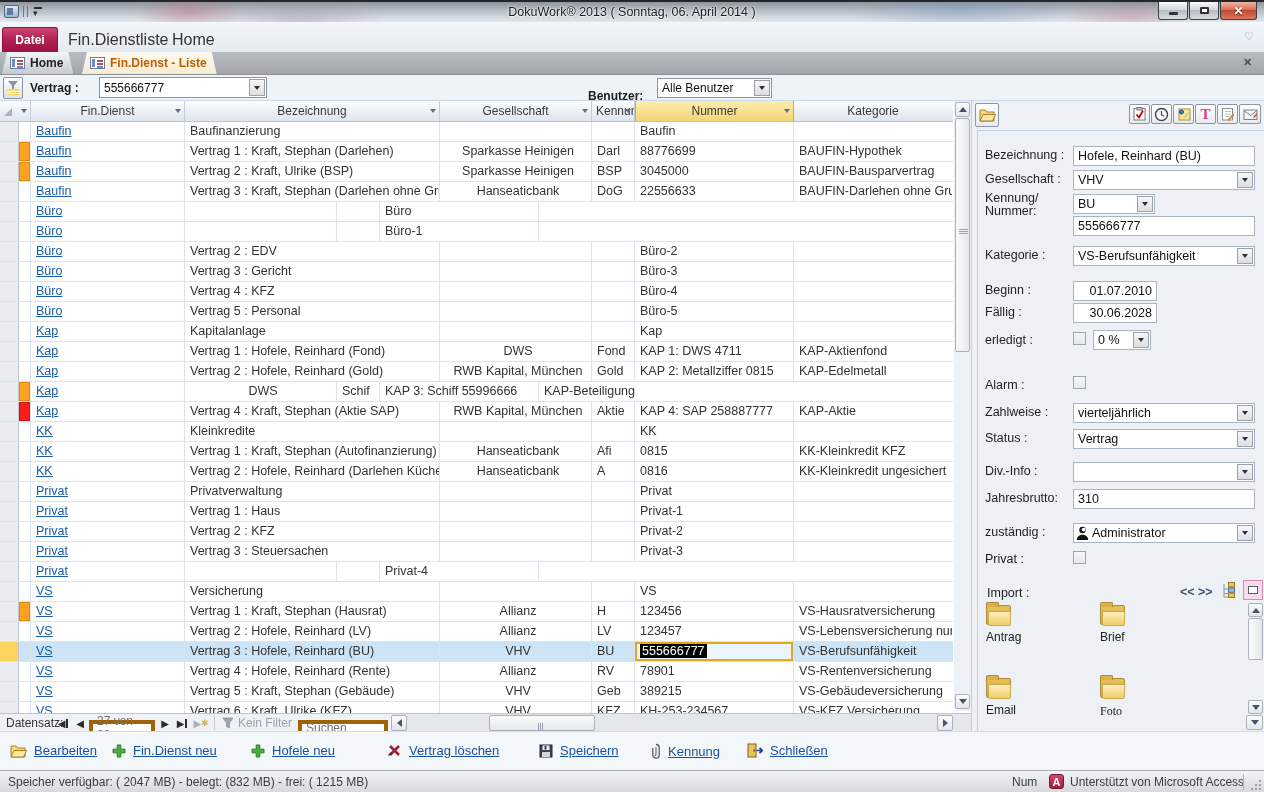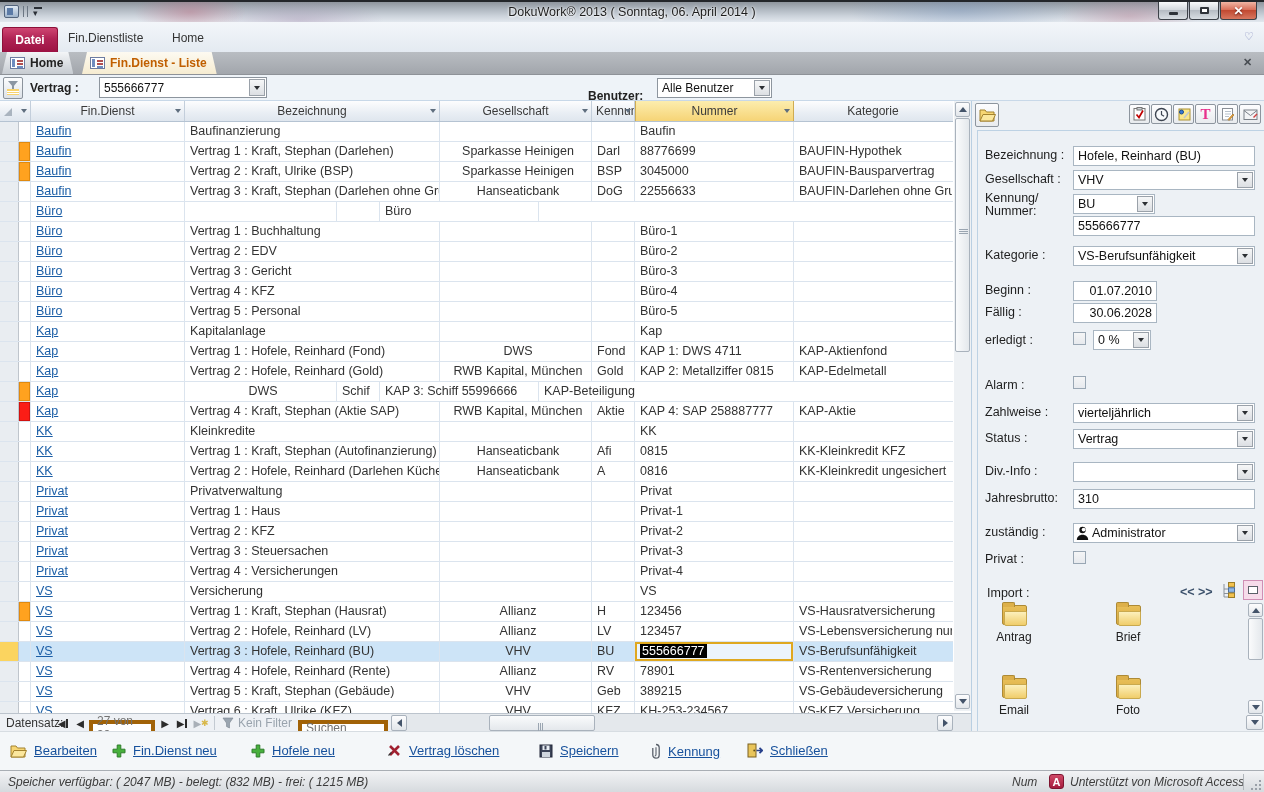--- a/index.html
+++ b/index.html
@@ -27,21 +27,21 @@
 .winbtn.min {left:1158px;width:30px;background:linear-gradient(#f8fafb,#d3d8dd 45%,#b6bcc3 50%,#d9dee3);border-radius:0 0 3px 3px;}
 .winbtn.max {left:1189px;width:30px;background:linear-gradient(#f8fafb,#d3d8dd 45%,#b6bcc3 50%,#d9dee3);border-radius:0 0 3px 3px;}
 .winbtn.close {left:1220px;width:37px;background:linear-gradient(#f0b5a4,#d9705a 45%,#c14a32 50%,#d8775f);border-radius:0 0 3px 3px;}
 .glyph-min {width:9px;height:3px;background:#2f3339;border-radius:1px;margin-top:6px;}
 .glyph-max {width:9px;height:7px;border:2px solid #2f3339;border-radius:1px;background:#fff;}
 .glyph-x {color:#fff;font-weight:bold;font-size:12px;text-shadow:0 1px 2px rgba(60,0,0,.7);}
 
 
 .ribbonrow {position:absolute;left:0;top:22px;width:1264px;height:30px;background:linear-gradient(#f3f6fa,#e4eaf1);}
 .file-tab {position:absolute;left:2px;top:5px;width:56px;height:25px;background:linear-gradient(#cf4672,#b02355 45%,#9c1243);border:1px solid #8c1039;border-bottom:none;border-radius:3px 3px 0 0;color:#fff;font-weight:bold;font-size:12px;display:flex;align-items:center;justify-content:center;}
-.rtab {position:absolute;top:9px;font-size:12px;color:#333;}
+.rtab {position:absolute;top:9px;font-size:16px;color:#333;}
 .ribbon-heart {position:absolute;left:1244px;top:8px;font-size:11px;color:#8f96c4;}
 
 
 .doctabs {position:absolute;left:0;top:52px;width:1264px;height:23px;background:linear-gradient(#b9bdc2,#a2a6ac);border-bottom:1px solid #8e9298;}
 .dtab {position:absolute;bottom:0;height:22px;display:flex;align-items:center;gap:5px;padding:0 10px 0 8px;font-weight:bold;font-size:12px;clip-path:polygon(5px 0,calc(100% - 5px) 0,100% 100%,0 100%);}
 .dtab.inactive {left:2px;background:linear-gradient(#f3f5f7,#c6cbd1);color:#222;}
 .dtab.active {left:82px;background:linear-gradient(#fdfaf1,#f6ecd1);color:#c05f00;}
 .dtab-ico {width:15px;height:12px;background:#fff;border:1px solid #6c7ba0;position:relative;flex:none;}
 .dtab-ico::before{content:"";position:absolute;left:1px;top:1px;width:3px;height:8px;background:#6e8cc0;}
 .dtab-ico::after{content:"";position:absolute;left:6px;top:2px;width:6px;height:1.5px;background:#b05050;box-shadow:0 3px 0 #b05050,0 6px 0 #6e8cc0;}
@@ -104,21 +104,21 @@
 .panel {position:absolute;left:971px;top:101px;width:293px;height:630px;background:#edf1f5;border-left:1px solid #b9cfe2;}
 .panel-grid {position:absolute;left:5px;top:29px;right:0;bottom:0;border-top:1px solid #bdd2e4;border-left:1px solid #bdd2e4;}
 .ptool-btn {position:absolute;background:linear-gradient(#fdfdfe,#e8ebee);border:1px solid #8d959e;border-radius:2px;display:flex;align-items:center;justify-content:center;}
 .plabel {position:absolute;left:13px;font-size:12.5px;color:#1e1e1e;}
 .tb {position:absolute;background:#fff;border:1px solid #a9b6c2;height:20px;font-size:12.5px;color:#111;display:flex;align-items:center;padding:0 4px;white-space:nowrap;overflow:hidden;}
 .tb.right {justify-content:flex-end;}
 .chk {position:absolute;width:13px;height:13px;border:1px solid #99a7b4;background:linear-gradient(#f4f5f6,#e7eaee);}
 .pfx {display:flex;align-items:center;gap:3px;}
 
 
-.folder-item {position:absolute;width:56px;text-align:center;}
+.folder-item {position:absolute;width:56px;}
 .folder-ico {position:relative;display:inline-block;width:25px;height:20px;background:linear-gradient(#e8bf58,#d9a93f);border:1px solid #ad8a35;border-radius:2px;margin-top:4px;}
 .folder-ico::before {content:"";position:absolute;left:-1px;top:-4px;width:11px;height:4px;background:#ddb04a;border:1px solid #ad8a35;border-bottom:none;border-radius:2px 2px 0 0;}
 .folder-ico::after {content:"";position:absolute;left:1px;top:5px;width:21px;height:13px;background:linear-gradient(#fcf0bc,#f0cd6a);border:1px solid #c9a94e;border-radius:1px 1px 2px 2px;}
 .folder-lbl {font-size:12px;color:#222;margin-top:2px;}
 
 
 .navbar {position:absolute;left:0;top:713px;width:971px;height:18px;background:#eef1f5;border-top:1px solid #bcc4cd;font-size:12px;}
 .nav-ctl {position:absolute;top:1px;height:16px;display:flex;align-items:center;justify-content:center;color:#333;}
 .navtxt {color:#333;}
 .nbox {position:absolute;top:6px;background:#fff;border:4px solid #a16207;height:16px;display:flex;align-items:center;padding:0 4px;font-size:12px;color:#737373;}
@@ -129,21 +129,21 @@
 .kf {color:#99a3ad;}
 .hscroll-track {position:absolute;left:391px;top:0;width:580px;height:18px;background:#e4e8ec;}
 
 
 .cmdbar {position:absolute;left:0;top:731px;width:1264px;height:39px;background:#f4f7f9;border-top:1px solid #d7dde2;}
 .cmd-item {position:absolute;top:11px;display:flex;align-items:center;gap:7px;}
 .cmd-item .lbl {font-size:13px;color:#17519c;text-decoration:underline;}
 
 
 .statusbar {position:absolute;left:0;top:770px;width:1264px;height:22px;background:linear-gradient(#f2f3f5,#d6dade);border-top:1px solid #a9aeb4;font-size:12px;color:#3c3c3c;}
-.sb-item {position:absolute;top:4px;font-style:italic;}
+.sb-item {position:absolute;top:4px;}
 .a-badge {position:absolute;width:15px;height:15px;top:3px;background:linear-gradient(#d04a68,#a51c3e);border:1px solid #7e1430;border-radius:3px;color:#fff;font-weight:bold;font-size:11px;display:flex;align-items:center;justify-content:center;}
 .grip {position:absolute;right:2px;top:8px;width:12px;height:12px;background:
  radial-gradient(circle at 2px 10px,#9aa0a8 1px,transparent 1.5px),
  radial-gradient(circle at 6px 10px,#9aa0a8 1px,transparent 1.5px),
  radial-gradient(circle at 10px 10px,#9aa0a8 1px,transparent 1.5px),
  radial-gradient(circle at 6px 6px,#9aa0a8 1px,transparent 1.5px),
  radial-gradient(circle at 10px 6px,#9aa0a8 1px,transparent 1.5px),
  radial-gradient(circle at 10px 2px,#9aa0a8 1px,transparent 1.5px);}
 </style>
 </head>
@@ -285,21 +285,20 @@
         <div class="c w-ges"><span></span></div>
         <div class="c w-kenn"><span></span></div>
         <div class="c num w-num"><span>Büro</span></div>
         <div class="c w-kat"><span></span></div>
       </div>
 
       <div class="trow">
         <div class="c gutter w-gutter dots"></div>
         <div class="c ind w-ind"></div>
         <div class="c w-fin"><span class="lnk">Büro</span></div>
-        <div class="c w-bez"><span>Vertrag 1  :  Buchhaltung</span></div>
         <div class="c w-ges"><span></span></div>
         <div class="c w-kenn"><span></span></div>
         <div class="c num w-num"><span>Büro-1</span></div>
         <div class="c w-kat"><span></span></div>
       </div>
 
       <div class="trow">
         <div class="c gutter w-gutter dots"></div>
         <div class="c ind w-ind"></div>
         <div class="c w-fin"><span class="lnk">Büro</span></div>
@@ -471,21 +470,20 @@
         <div class="c w-ges"><span></span></div>
         <div class="c w-kenn"><span></span></div>
         <div class="c num w-num"><span>Privat-3</span></div>
         <div class="c w-kat"><span></span></div>
       </div>
 
       <div class="trow">
         <div class="c gutter w-gutter dots"></div>
         <div class="c ind w-ind"></div>
         <div class="c w-fin"><span class="lnk">Privat</span></div>
-        <div class="c w-bez"><span>Vertrag 4  :  Versicherungen</span></div>
         <div class="c w-ges"><span></span></div>
         <div class="c w-kenn"><span></span></div>
         <div class="c num w-num"><span>Privat-4</span></div>
         <div class="c w-kat"><span></span></div>
       </div>
 
       <div class="trow">
         <div class="c gutter w-gutter dots"></div>
         <div class="c ind w-ind"></div>
         <div class="c w-fin"><span class="lnk">VS</span></div>
@@ -734,21 +732,21 @@
     <div class="folder-item" style="left: 128px; top: 500px;">
       <span class="folder-ico"></span>
       <div class="folder-lbl">Brief</div>
     </div>
 
     <div class="folder-item" style="left: 14px; top: 573px;">
       <span class="folder-ico"></span>
       <div class="folder-lbl">Email</div>
     </div>
 
-    <div class="folder-item" style="left: 128px; top: 573px;">
+    <div class="folder-item" style="left: 128px; top: 573px; font-family: Liberation Serif, serif;">
       <span class="folder-ico"></span>
       <div class="folder-lbl">Foto</div>
     </div>
 
   <div class="sbtn" style="left:276px;top:502px;width:15px;height:14px">
       <span class="sarr-u"></span>
     </div>
   <div class="sthumb" style="left:276px;top:517px;width:15px;height:42px"></div>
   <div class="sbtn" style="left:276px;top:599px;width:15px;height:14px">
       <span class="sarr-d"></span>

